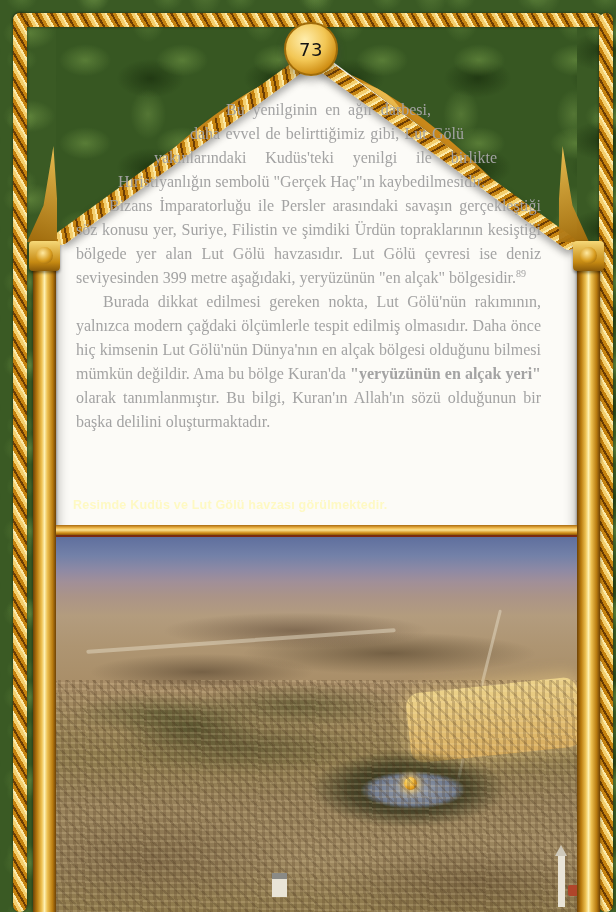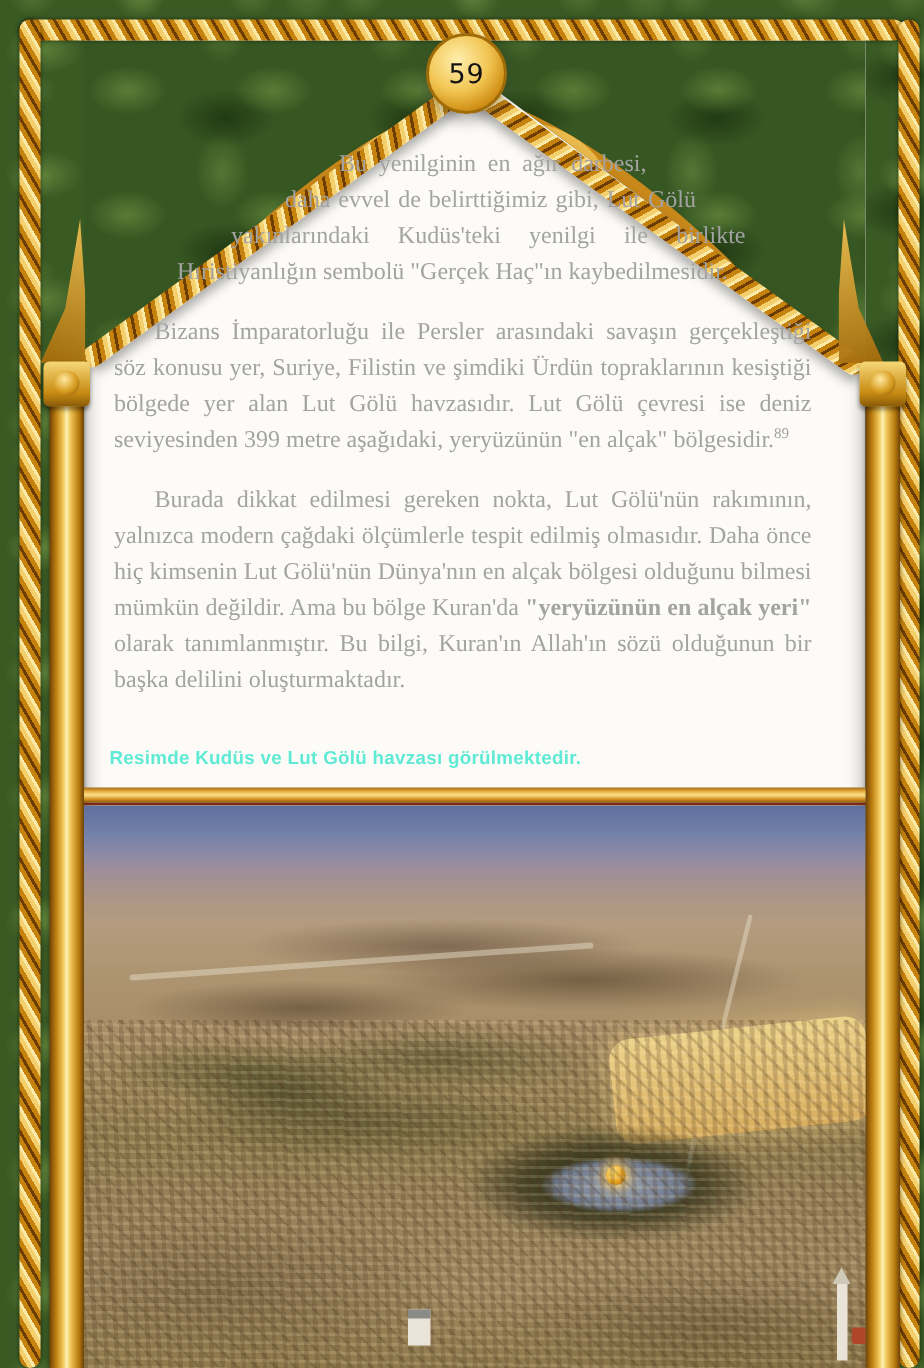--- a/index.html
+++ b/index.html
@@ -99,30 +99,30 @@
   .page-number{
     font-family:"DejaVu Sans","Liberation Sans",sans-serif;
     font-size:18px;color:#131313;letter-spacing:.5px;
   }
   
   .text-block{
     position:absolute;left:76px;top:98px;width:465px;
     font-size:16px;line-height:24px;color:#a3a3a3;text-align:justify;
   }
   .text-block p{margin:0;}
-  .text-block p.indent{text-indent:27px;margin-top:16px;}
+  .text-block p.indent{text-indent:27px;}
   .arch-float-l{float:left;width:150px;height:100px;shape-outside:polygon(0 0,150px 0,0 100px);}
   .arch-float-r{float:right;width:110px;height:80px;shape-outside:polygon(0 0,110px 0,110px 80px);}
   sup{font-size:10px;line-height:0;}
   .b{font-weight:bold;}
   
   .caption{
     position:absolute;left:73px;top:498px;width:470px;
     font-family:"Liberation Sans","DejaVu Sans",sans-serif;
-    font-size:12.5px;font-weight:bold;color:#5eead4;letter-spacing:.2px;
+    font-size:12.5px;font-weight:bold;color:#fef9c3;letter-spacing:.2px;
   }
   
   .photo-bar{
     position:absolute;left:56px;top:525px;width:521px;height:10px;
     background:linear-gradient(180deg,#a86a10,#f0b84a 30%,#fbe08e 50%,#d08c18 80%,#8a5a0c);
   }
   .photo{
     position:absolute;left:56px;top:535px;width:521px;height:377px;overflow:hidden;
     border-top:2px solid #7a2a12;box-sizing:border-box;
   }
@@ -230,21 +230,21 @@
 <div class="rope rope-right"></div>
 
 <div class="foliage foliage-left"></div>
 <div class="foliage foliage-right"></div>
 <div class="pilaster pilaster-left"></div>
 <div class="pilaster pilaster-right"></div>
 <div class="capital capital-left"></div>
 <div class="capital capital-right"></div>
 
 <div class="medallion">
-  <span class="page-number">59</span>
+  <span class="page-number">73</span>
 </div>
 
 <div class="text-block">
   <p>
     <span class="arch-float-l"></span>
     <span class="arch-float-r"></span>
     <span>Bu yenilginin en ağır darbesi, daha evvel de belirttiğimiz gibi, Lut Gölü yakınlarındaki Kudüs'teki yenilgi ile birlikte Hıristiyanlığın sembolü "Gerçek Haç"ın kaybedilmesidir.</span>
   </p>
   <p class="indent">
     <span>Bizans İmparatorluğu ile Persler arasındaki savaşın gerçekleştiği söz konusu yer, Suriye, Filistin ve şimdiki Ürdün topraklarının kesiştiği bölgede yer alan Lut Gölü havzasıdır. Lut Gölü çevresi ise deniz seviyesinden 399 metre aşağıdaki, yeryüzünün "en alçak" bölgesidir.</span><sup>89</sup>

